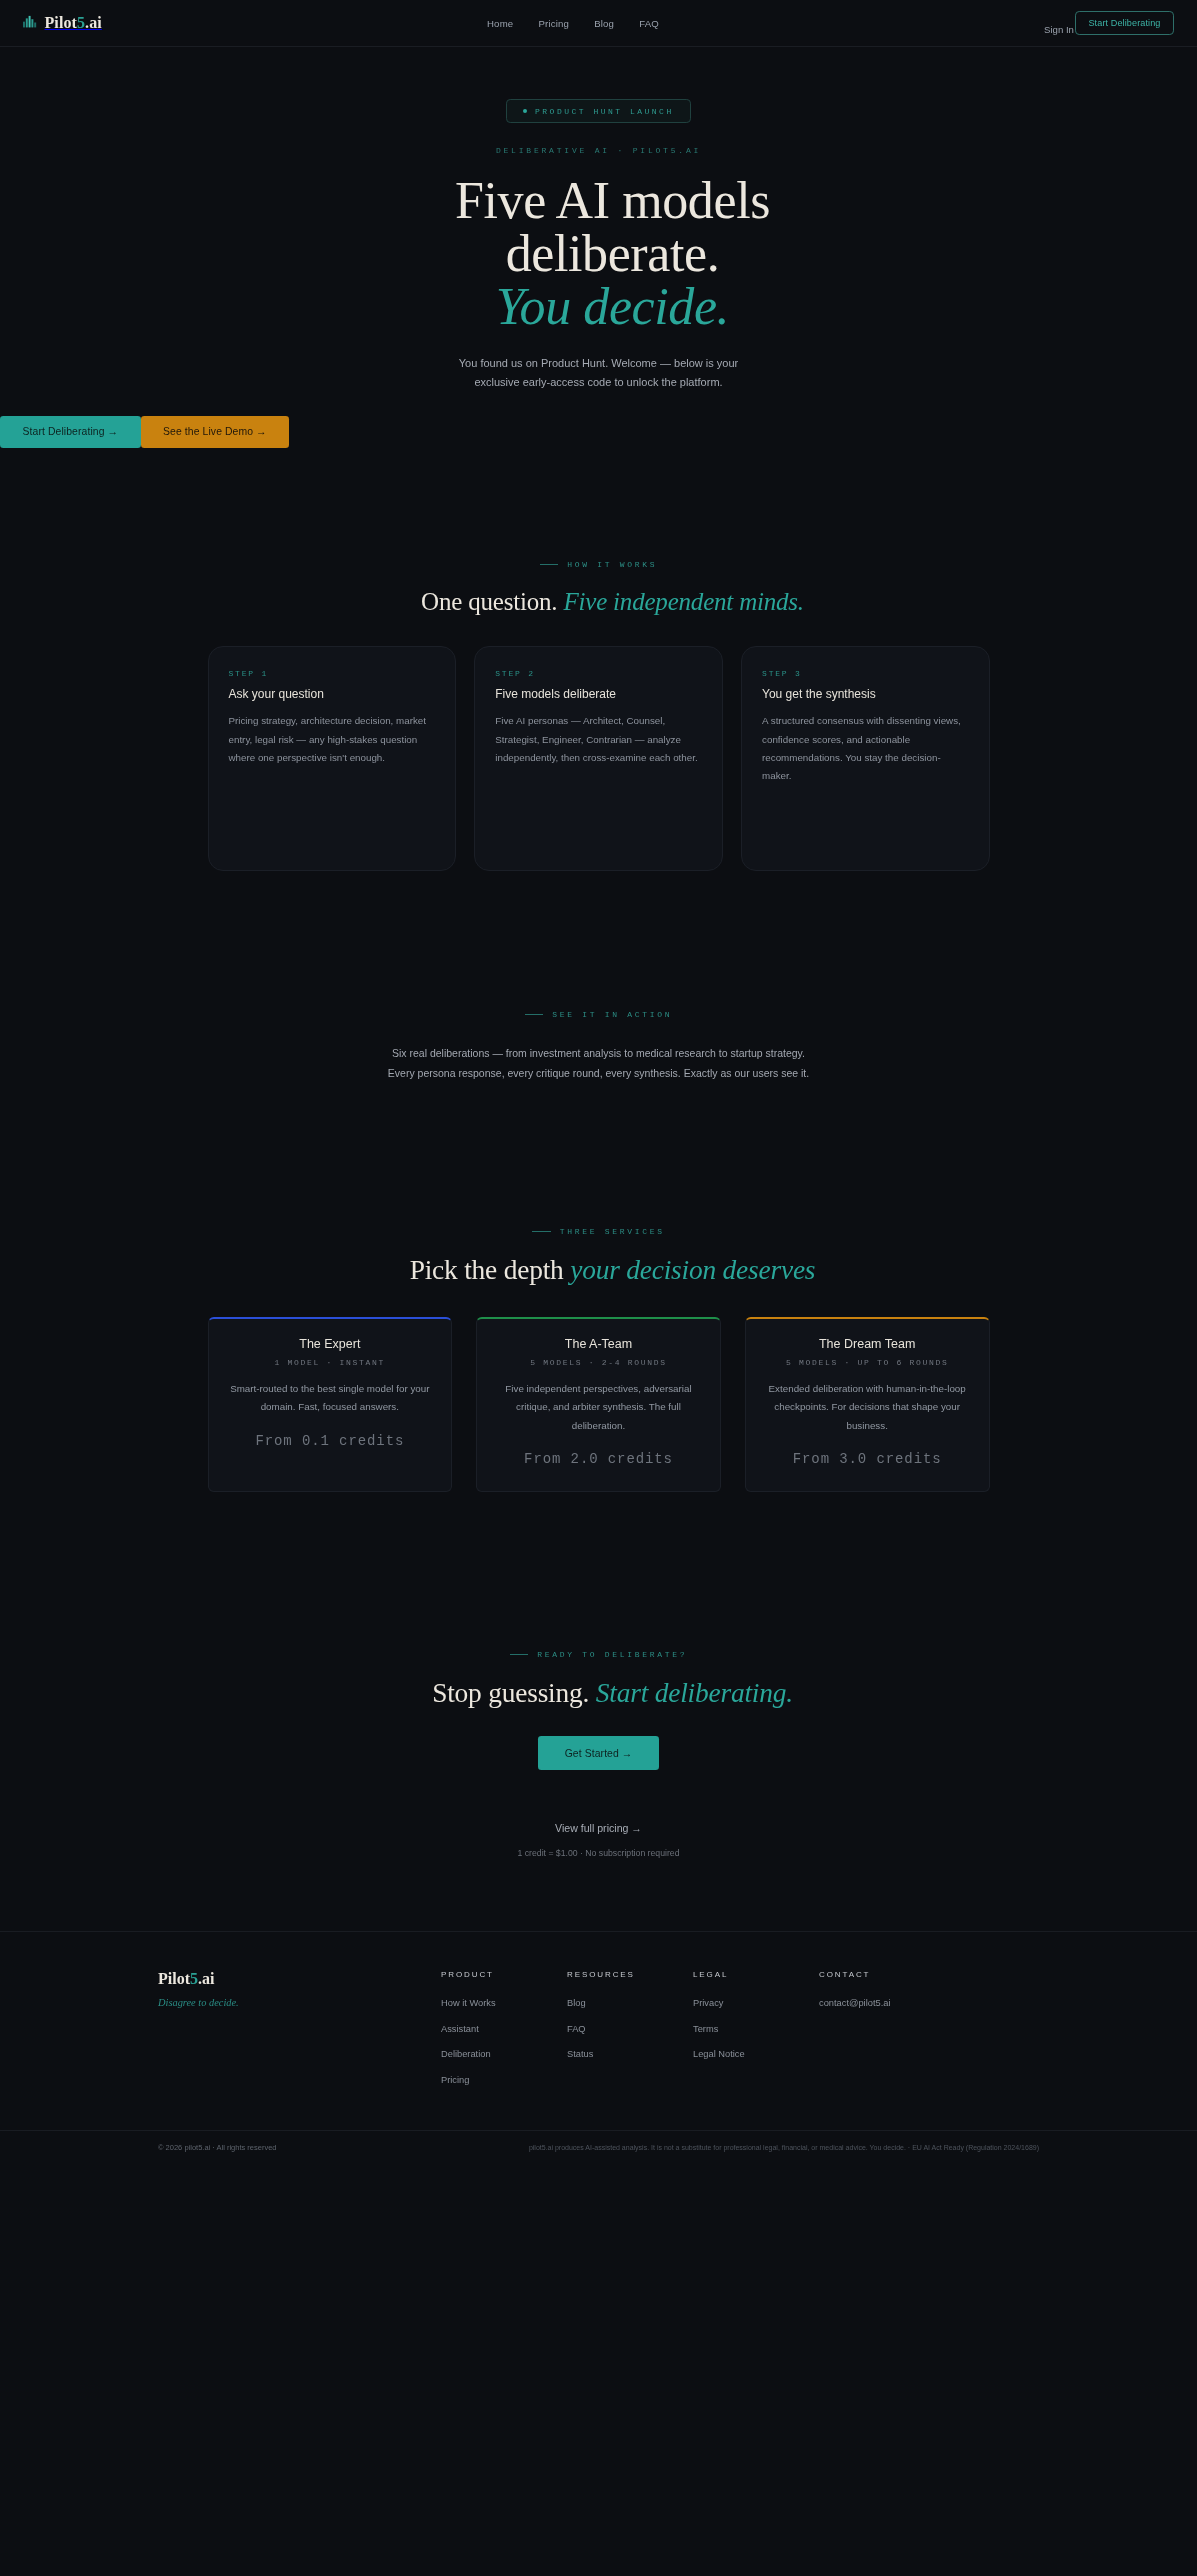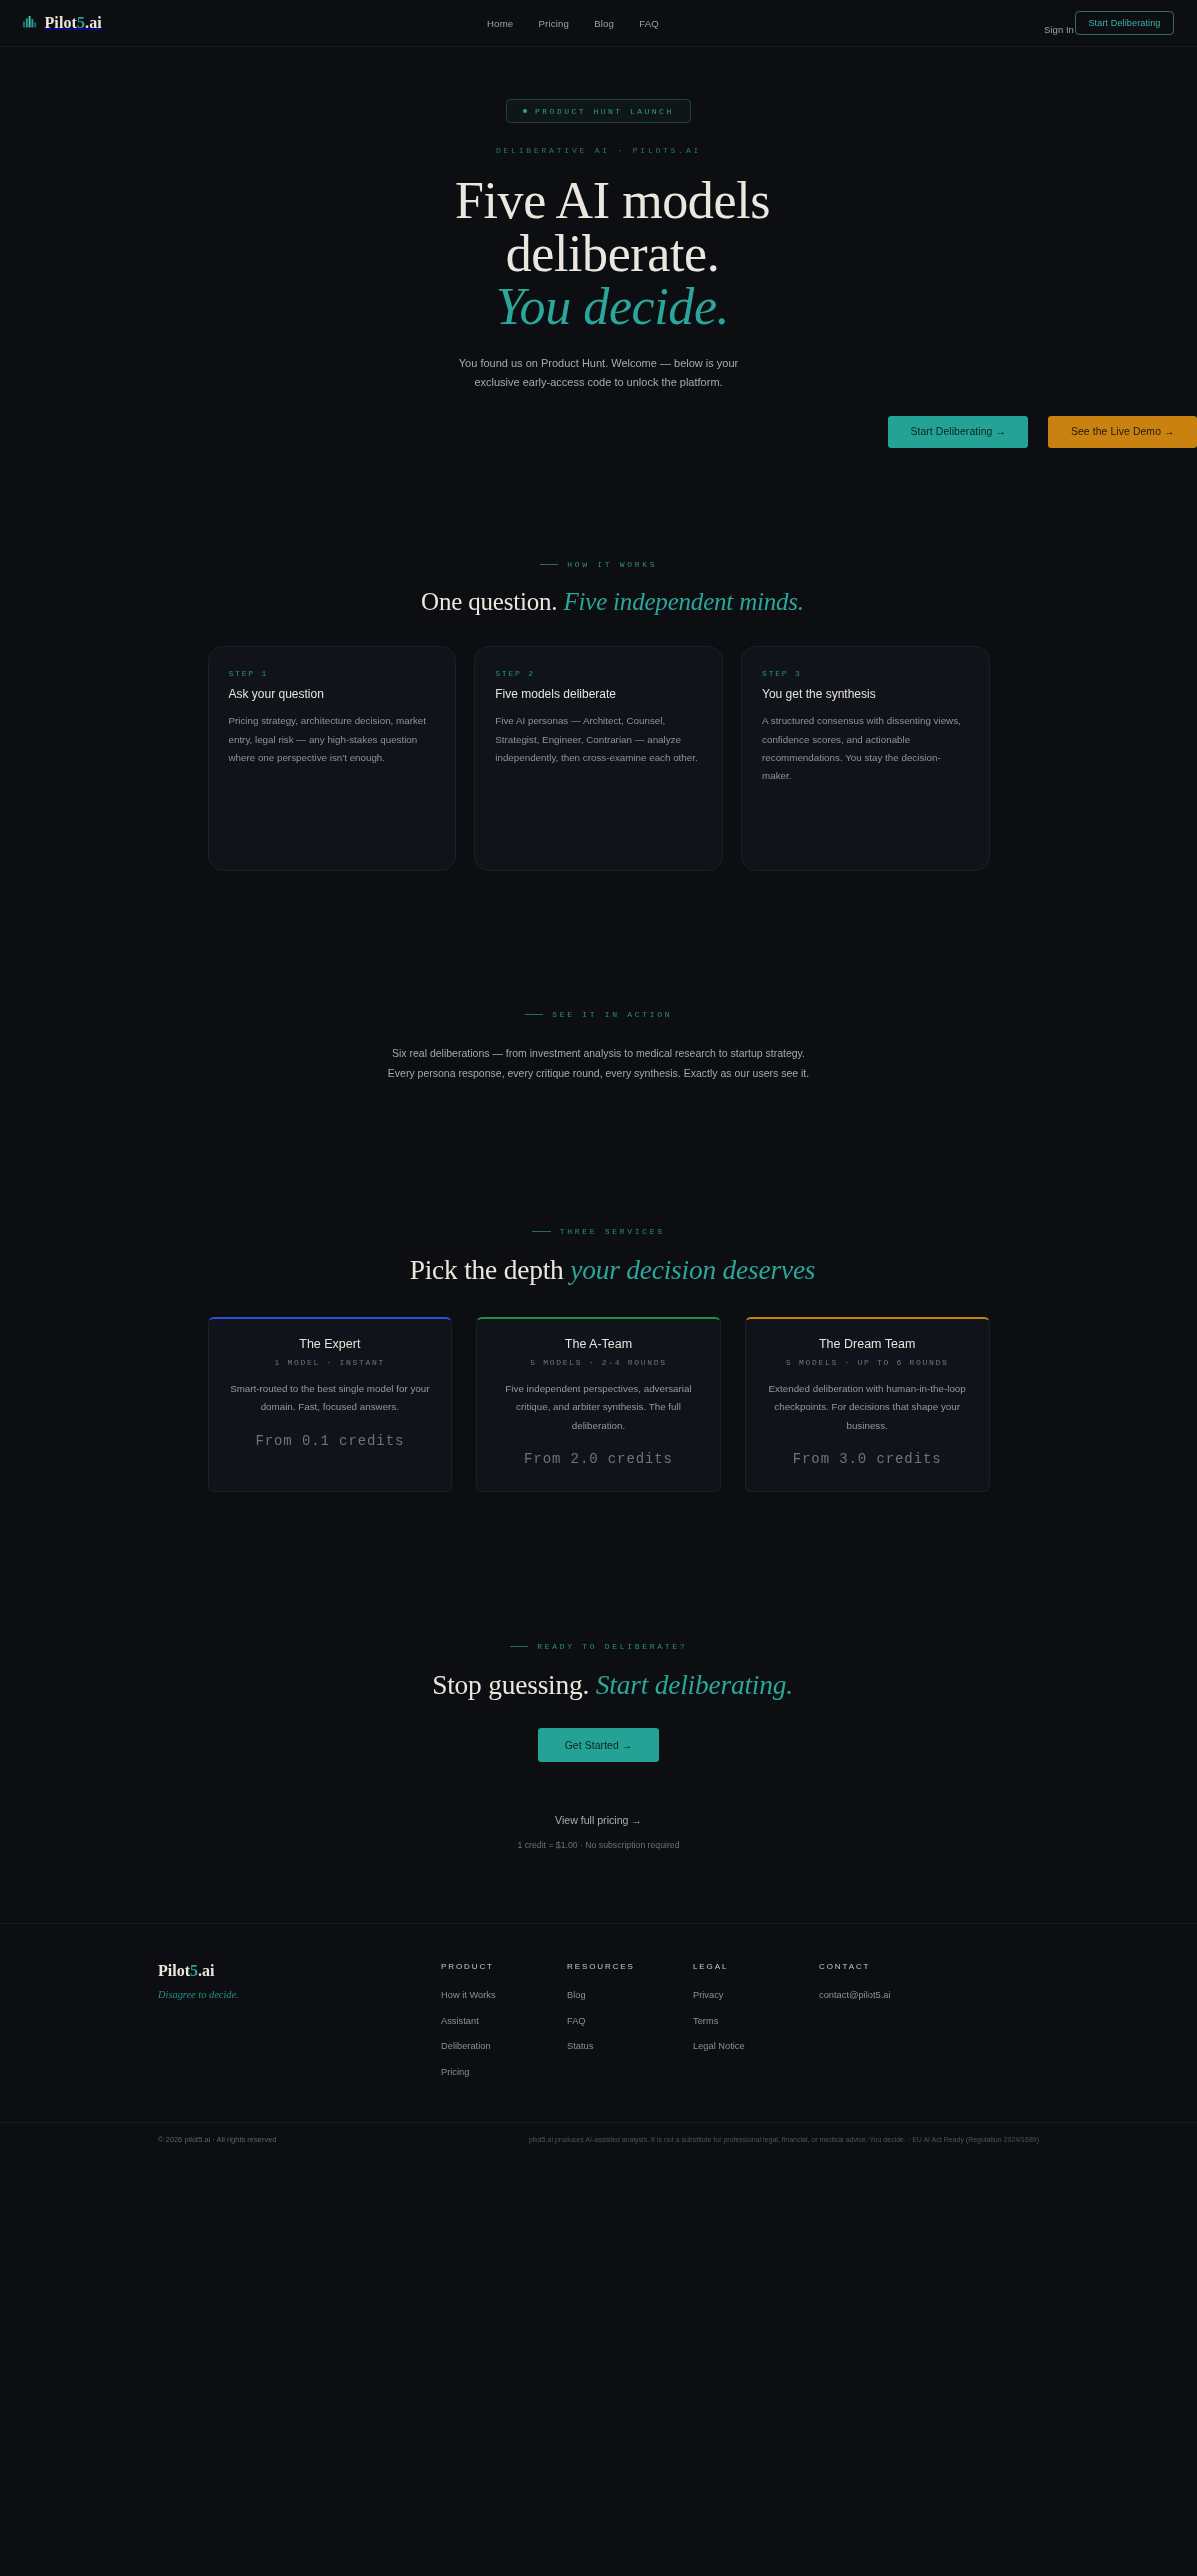--- a/index.html
+++ b/index.html
@@ -69,21 +69,21 @@
     font-family:"Liberation Mono", monospace;
     font-size:8px; letter-spacing:2.8px; color:#2a7a74;
   }
   .hero h1 {
     margin-top:18.3px; font-size:52px; line-height:1.02; letter-spacing:-0.4px;
   }
   .hero h1 .l3 { display:block; }
   .hero-sub {
     margin-top:21px; font-size:11px; line-height:1.72; color:#a5aab3;
   }
-  .cta-row { margin-top:24px; display:flex; justify-content:flex-end; gap:20px; }
+  .cta-row { margin-top:24px; display:flex; justify-content:flex-start; }
   .btn-solid {
     font-size:10.4px; color:#0d2320; background:#24a296;
     border:none; border-radius:3.3px; padding:10.8px 22.5px; cursor:pointer;
     letter-spacing:0.1px;
   }
   .btn-solid.amber { background:#c9820f; color:#20170a; }
 
   
   .sec { width:1197px; }
   .sec-title { margin-top:19px; font-size:25px; letter-spacing:-0.2px; }
@@ -101,21 +101,21 @@
   }
   .card h3 { margin-top:9.1px; font-size:12px; font-weight:400; color:#e7e3da; }
   .card p { margin-top:11.6px; font-size:9.8px; line-height:1.85; color:#8d939d; }
   .demo-p {
     margin:25px auto 0; width:441px;
     font-size:10.5px; line-height:1.9; color:#a3a8b1;
   }
 
   
   .tiers {
-    margin:31px auto 4px; width:782px;
+    margin:31px auto 12px; width:782px;
     display:grid; grid-template-columns:repeat(3, 1fr); gap:24px;
   }
   .tier {
     background:#101319; border:0.8px solid #1b1f27; border-radius:5.8px;
     border-top-width:2.5px; border-top-style:solid;
     padding:18.3px 20px 21.6px; text-align:center; min-height:175px;
   }
   .tier h3 { font-size:12.5px; font-weight:400; color:#e7e3da; }
   .tier .meta {
     margin-top:6.7px;

